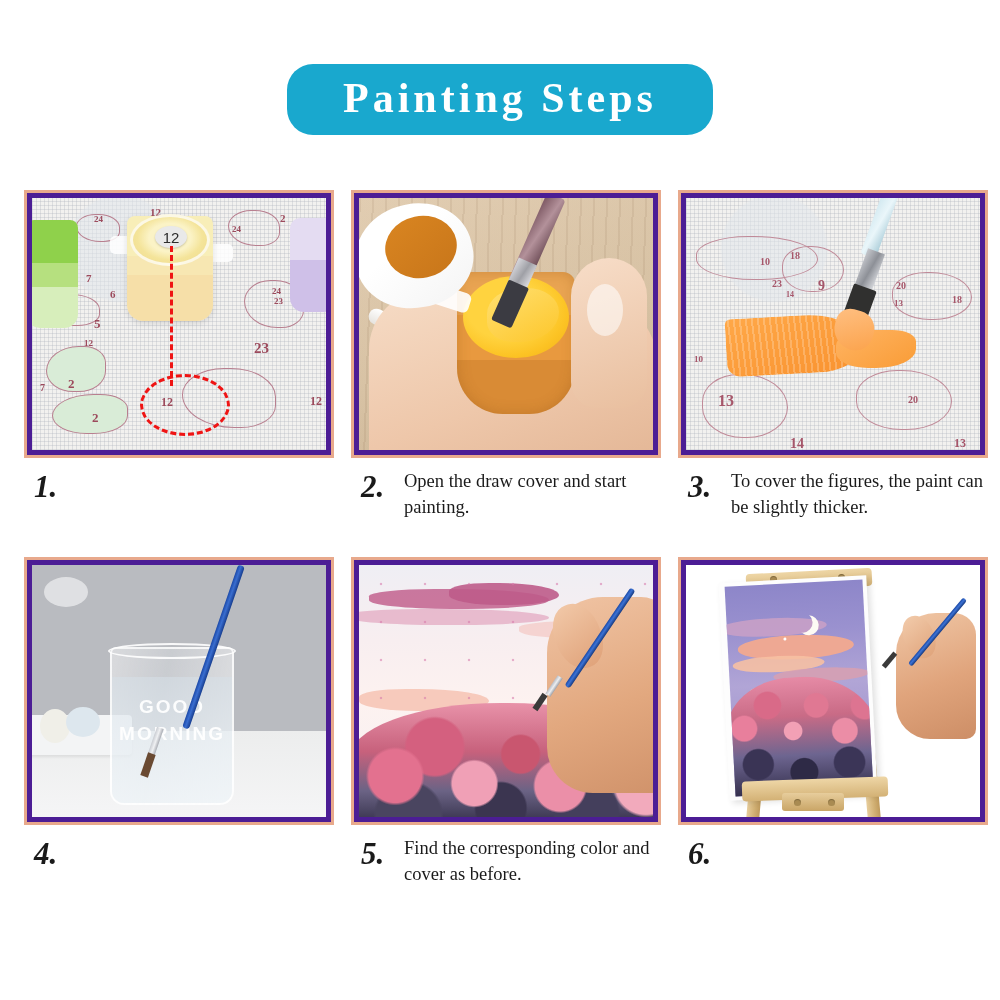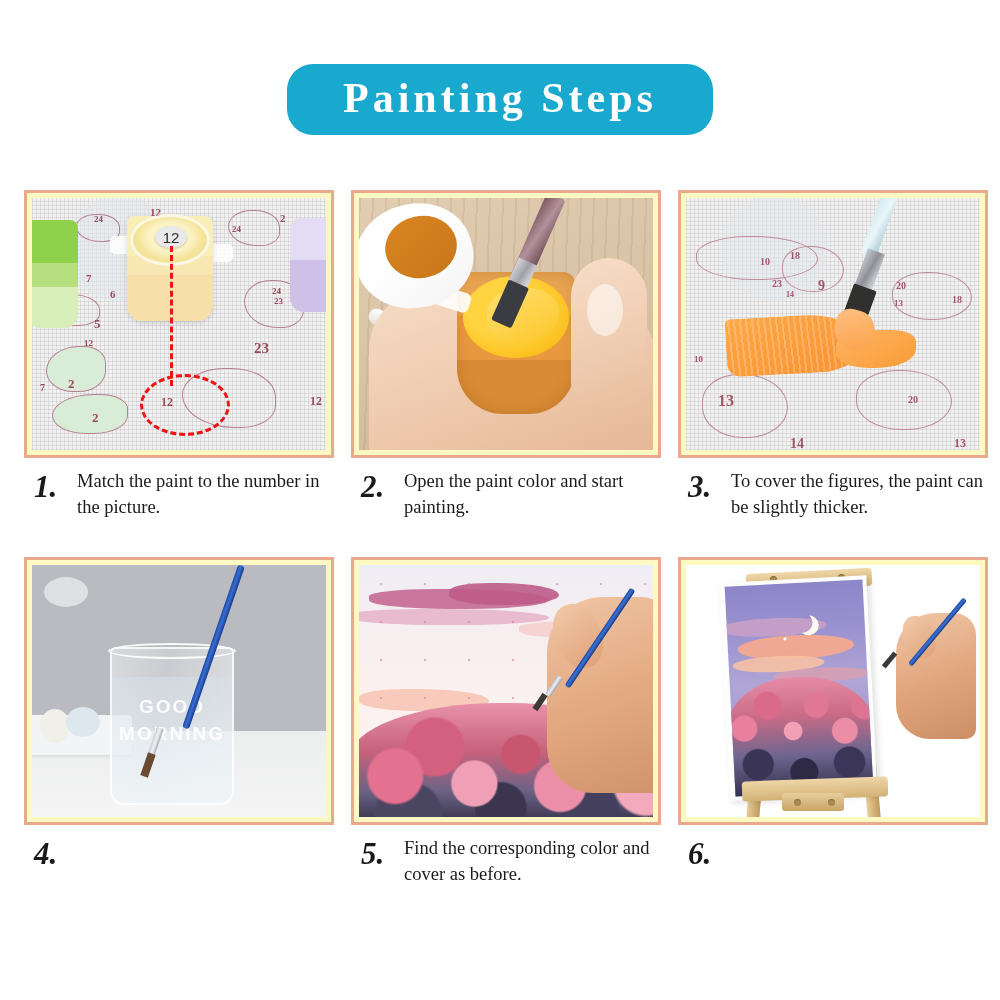--- a/index.html
+++ b/index.html
@@ -37,21 +37,21 @@
     position:absolute;left:24px;top:190px;width:955px;
   }
   .row{display:flex;}
   .row + .row{margin-top:36px;}
   .cell{width:310px;}
   .cell + .cell{margin-left:17px;}
 
   .frame{
     width:310px;height:268px;
     border:3px solid #e8a98c;
-    background:#fef9c3;
+    background:#4c1d95;
     box-sizing:border-box;
     padding:5px;
   }
   .photo{
     width:100%;height:100%;
     position:relative;overflow:hidden;
     background:#efefef;
   }
 
   
@@ -520,21 +520,20 @@
             <div class="pot-lid"></div>
             <div class="pot-label">12</div>
 
             <div class="dash-line"></div>
             <div class="dash-ellipse"></div>
             <div class="ellipse-num">12</div>
           </div>
         </div>
         <div class="caption">
           <span class="step-num">1.</span>
-          <span class="caption-text">Match the paint to the number in the picture.</span>
         </div>
       </div>
 
       <div class="cell">
         <div class="frame">
           <div class="photo pnl2">
             <div class="wood-bg"></div>
             <div class="tube2"></div>
             <div class="hand2"></div>
             <div class="pot2"></div>
@@ -545,21 +544,21 @@
             <div class="lid2-stem"></div>
             <div class="lid2"></div>
             <div class="lid2-inner"></div>
             <div class="brush2-handle"></div>
             <div class="brush2-ferrule"></div>
             <div class="brush2-tip"></div>
           </div>
         </div>
         <div class="caption">
           <span class="step-num">2.</span>
-          <span class="caption-text">Open the paint color and start painting.</span>
+          <span class="caption-text">Open the draw cover and start painting.</span>
         </div>
       </div>
 
       <div class="cell">
         <div class="frame">
           <div class="photo pnl3">
             <div class="canvas-bg"></div>
 
             <div class="blob" style="left:10px;top:38px;width:120px;height:42px;"></div>
             <div class="blob" style="left:96px;top:48px;width:60px;height:44px;"></div>

